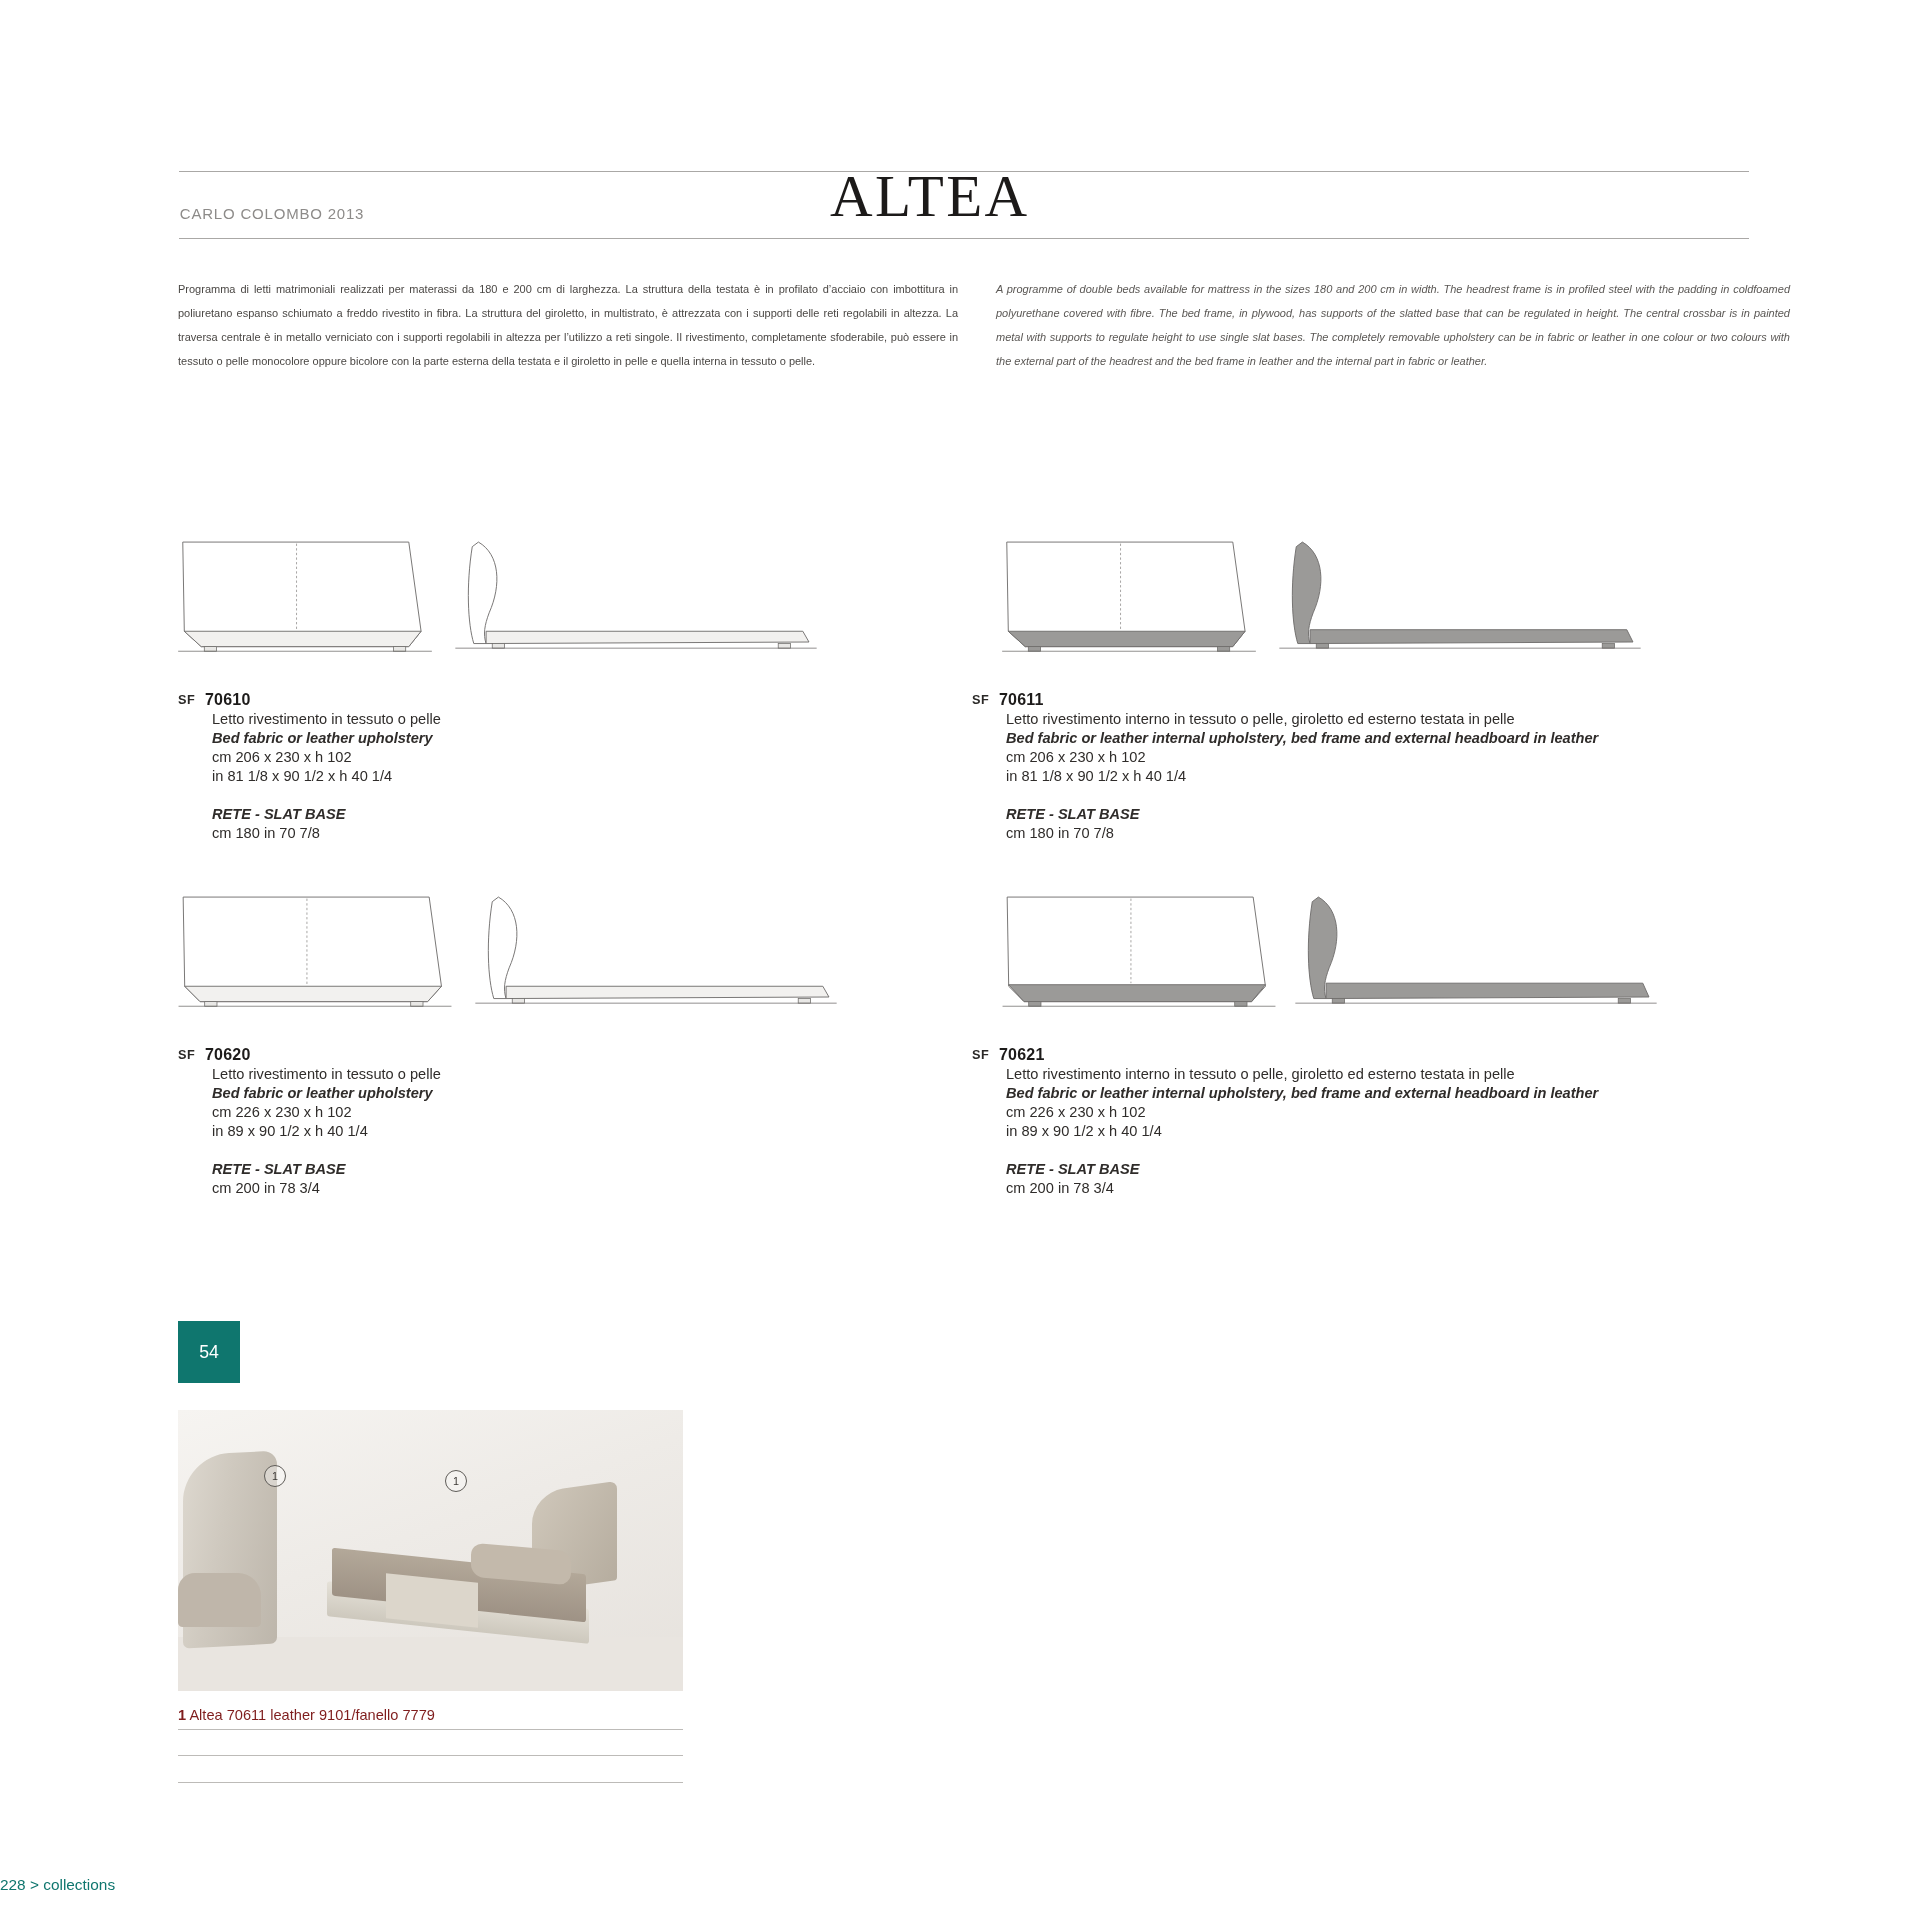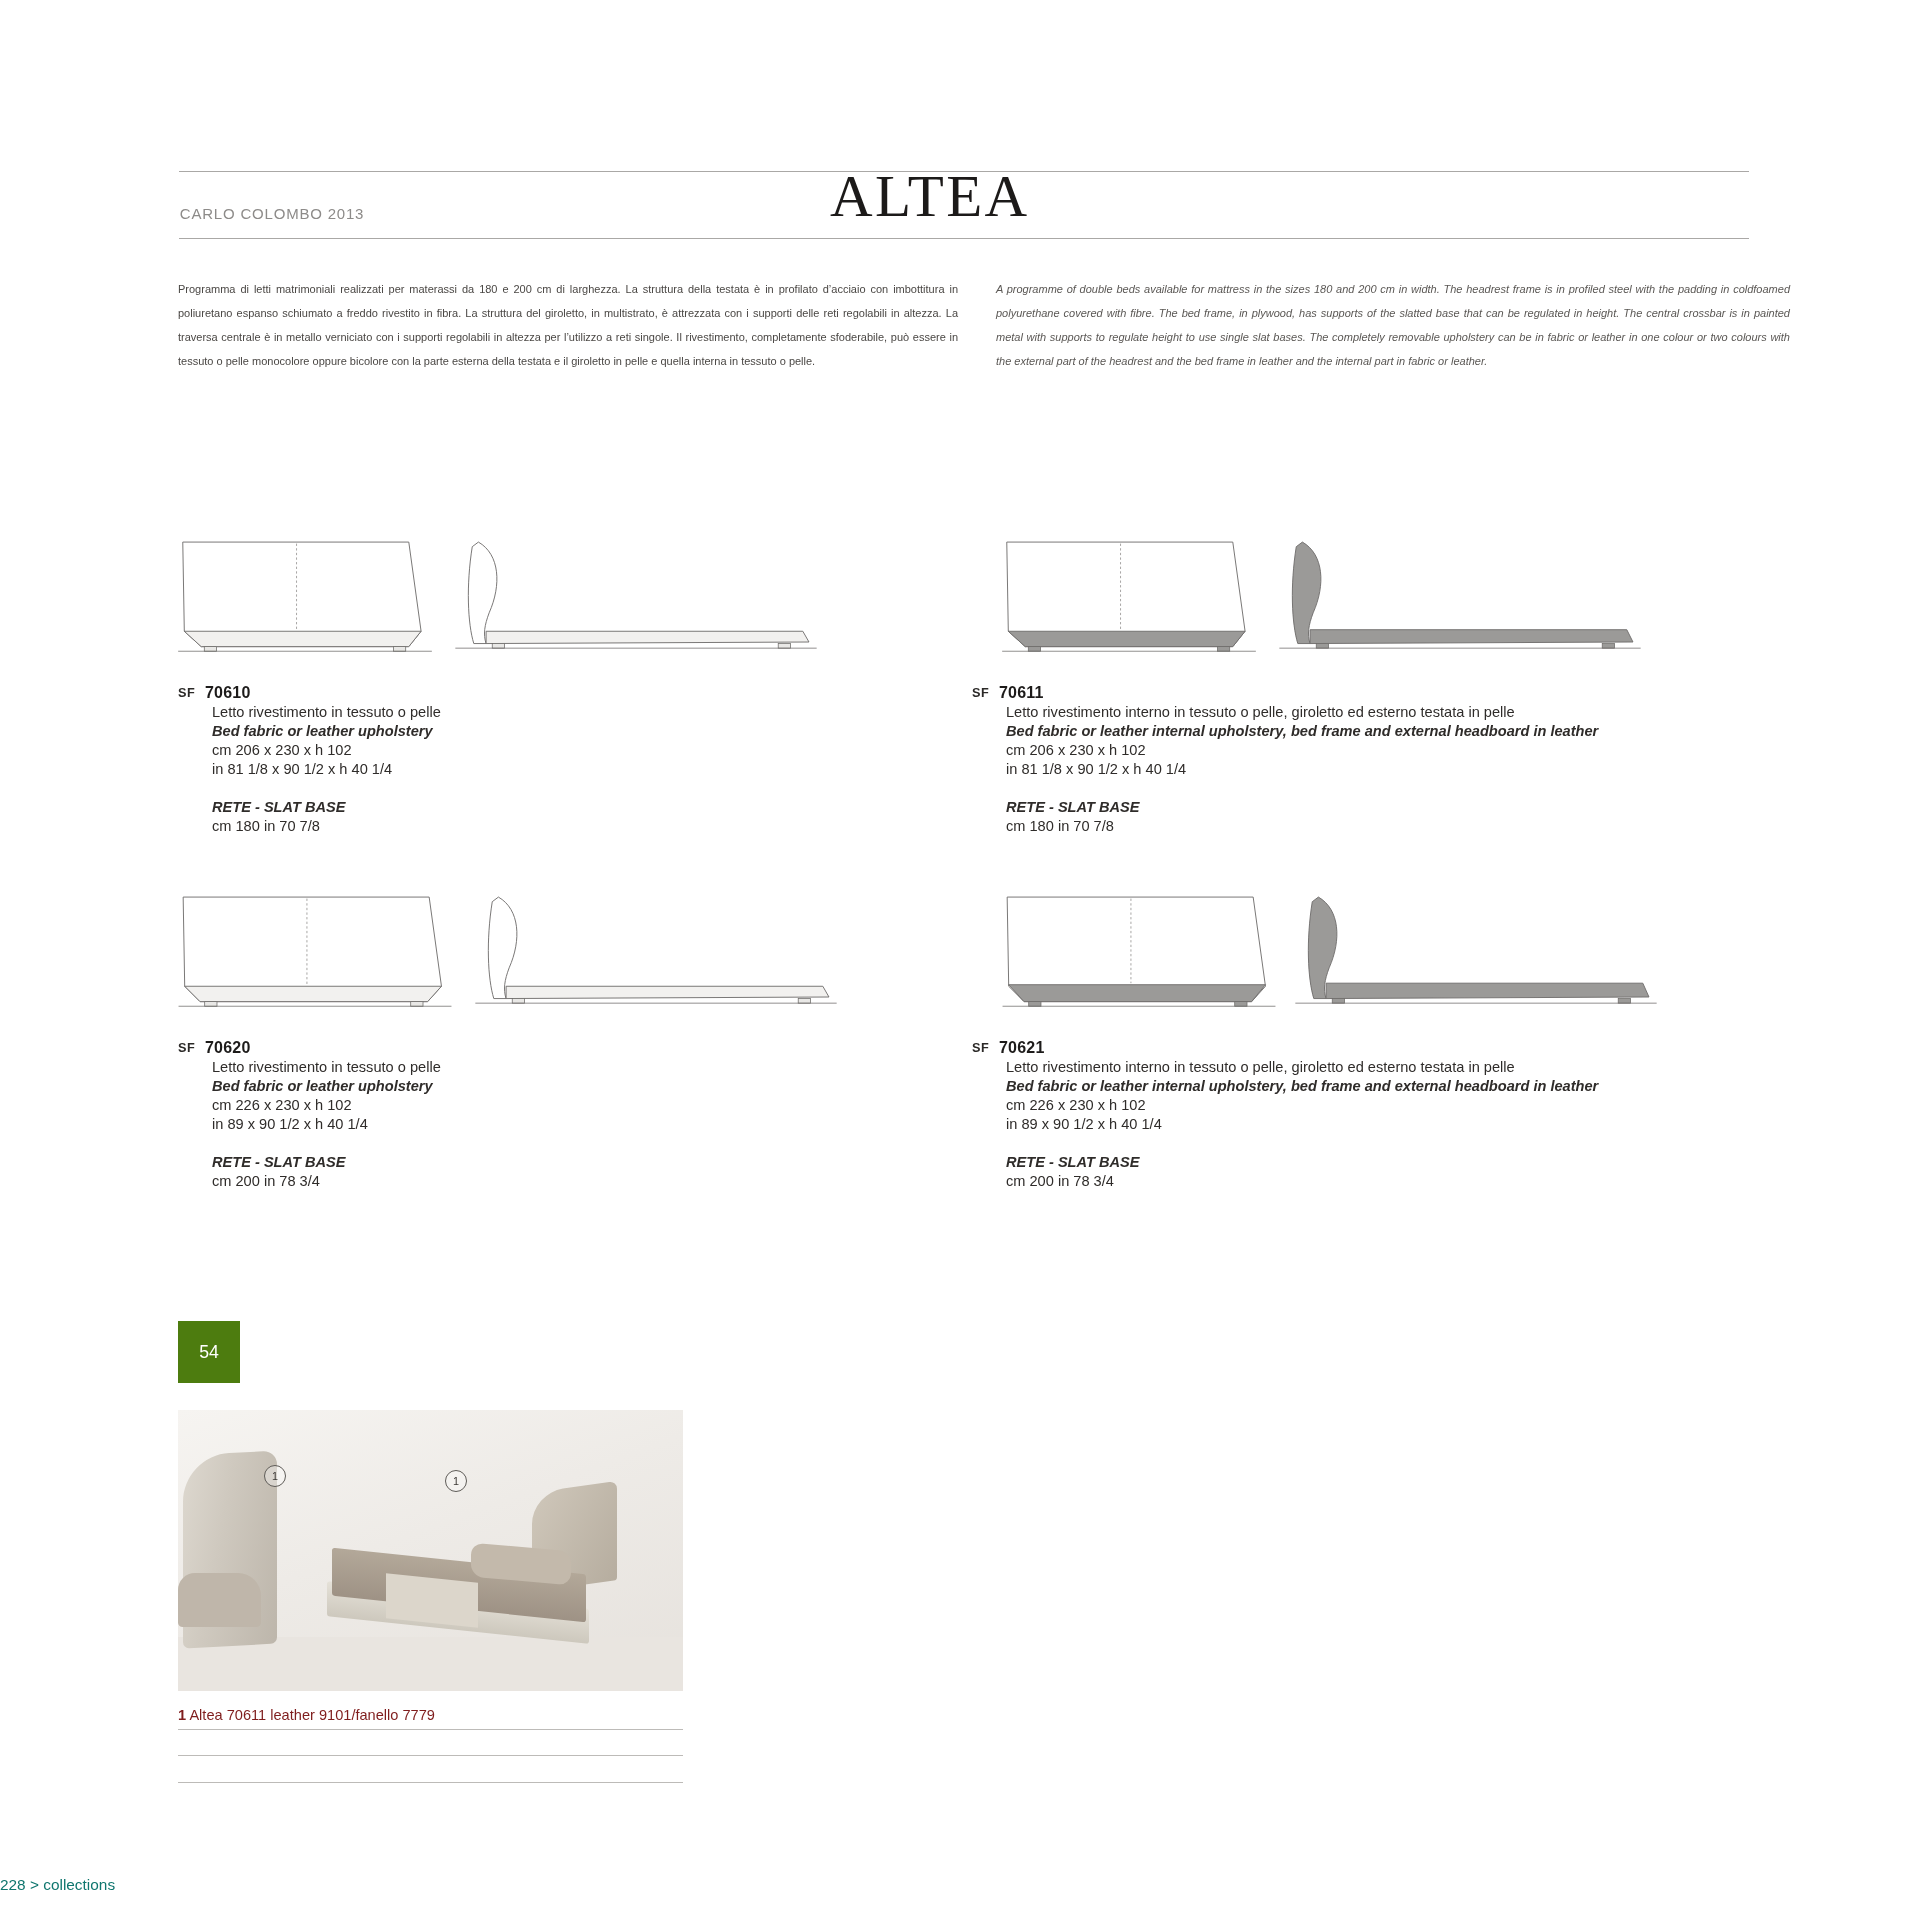--- a/index.html
+++ b/index.html
@@ -99,21 +99,21 @@
     position: relative;
     height: 139px;
   }
   .fig {
     position: absolute;
     top: 0;
   }
   .code-row {
     position: relative;
     height: 20px;
-    margin-top: 5px;
+    margin-top: 12px;
   }
   .sf-tag {
     position: absolute;
     left: 0;
     top: 3.1px;
     font-size: 12.7px;
     font-weight: bold;
     letter-spacing: 0.5px;
     color: #2b2927;
   }
@@ -148,21 +148,21 @@
     display: block;
   }
 
   
   .page-number {
     position: absolute;
     left: 178px;
     top: 1321px;
     width: 62px;
     height: 62px;
-    background: #4d7c0f;
+    background: #0f766e;
     color: #ffffff;
     font-size: 17.7px;
     display: flex;
     align-items: center;
     justify-content: center;
   }
 
   
   .photo-frame {
     position: absolute;

